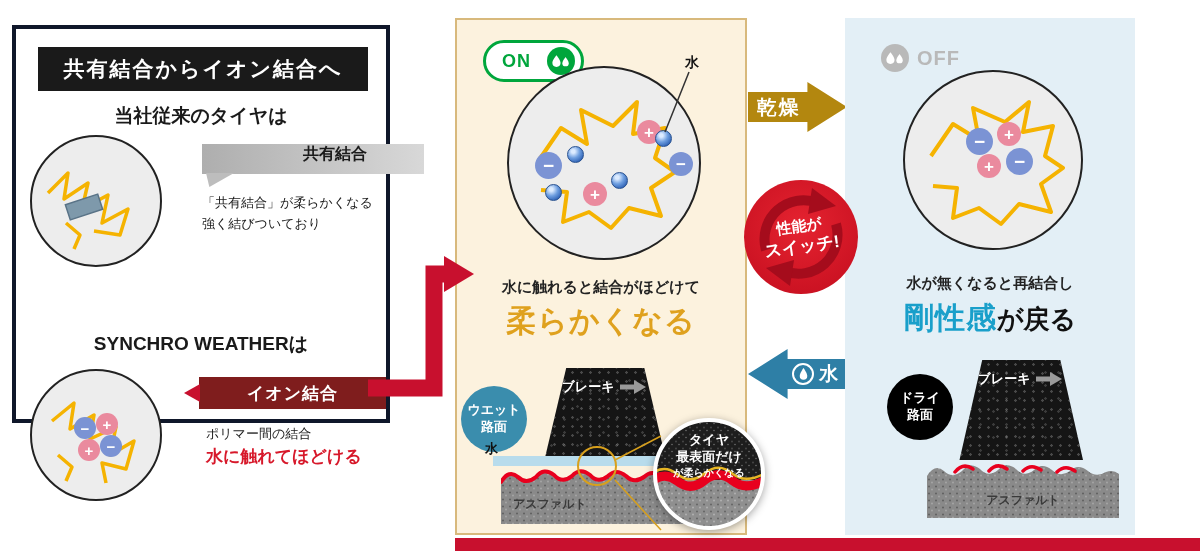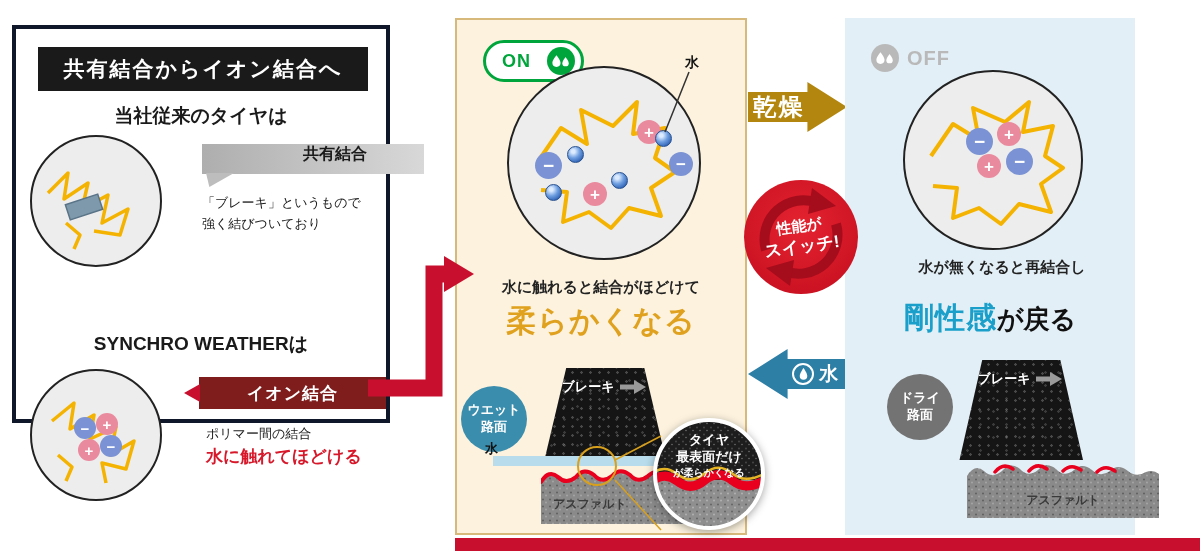--- a/index.html
+++ b/index.html
@@ -44,43 +44,43 @@
   .drop-circle.gray{background:#b9b9b9;}
   .off-text{color:#b9b9b9;font-size:20px;font-weight:bold;letter-spacing:1px;}
   .panel-desc{position:absolute;width:100%;text-align:center;font-size:15px;font-weight:bold;color:#222;}
   .soft-highlight{position:absolute;width:100%;text-align:center;font-size:30px;font-weight:bold;color:#dfa11e;letter-spacing:1px;}
   .rigid-line{position:absolute;width:100%;text-align:center;}
   .rigid-blue{font-size:30px;font-weight:bold;color:#199fca;letter-spacing:1px;}
   .rigid-rest{font-size:26px;font-weight:bold;color:#111;}
   .road-badge{position:absolute;width:66px;height:66px;border-radius:50%;color:#fff;display:flex;flex-direction:column;
               align-items:center;justify-content:center;font-size:13px;font-weight:bold;line-height:1.3;}
   .road-badge.wet{background:#3a8dad;}
-  .road-badge.dry{background:#737373;}
+  .road-badge.dry{background:#000000;}
   .tire{position:absolute;background-color:#151515;
         background-image:radial-gradient(circle,rgba(210,210,210,.28) 1px,transparent 1.5px),
                          radial-gradient(circle,rgba(130,130,130,.35) 1px,transparent 1.5px);
         background-size:9px 9px,13px 13px;background-position:0 0,4px 6px;
         clip-path:polygon(20% 0,82% 0,100% 100%,2% 100%);}
   .brake-row{display:flex;align-items:center;justify-content:center;gap:6px;padding-top:10px;}
   .brake-label{color:#fff;font-size:13px;font-weight:bold;}
   .water-strip{position:absolute;background:#b8dcec;}
   .small-label{position:absolute;font-size:13px;font-weight:bold;color:#111;}
-  .asphalt-wrap{position:absolute;margin-left:40px;}
+  .asphalt-wrap{position:absolute;}
   .asphalt-label{position:absolute;font-size:12px;font-weight:bold;color:#3a3a3a;}
   .gold-ring{position:absolute;width:36px;height:36px;border-radius:50%;border:2px solid #d8a01c;}
   .magnifier{position:absolute;width:112px;height:112px;border-radius:50%;filter:drop-shadow(0 2px 4px rgba(0,0,0,.35));}
   .mag-text{position:absolute;left:0;top:14px;width:100%;text-align:center;color:#fff;font-weight:bold;line-height:1.3;}
   .mag-text .l1{font-size:13px;}
   .mag-text .l2{font-size:13px;}
   .mag-text .l3{font-size:10px;}
   
   .dry-arrow{position:absolute;left:748px;top:82px;width:99px;height:50px;background:#b3870f;
              clip-path:polygon(0 20%,60% 20%,60% 0,100% 50%,60% 100%,60% 80%,0 80%);}
   .dry-arrow-label{position:absolute;left:0;top:50%;transform:translateY(-50%);width:62%;text-align:center;
-                   color:#fff;font-size:24px;font-weight:bold;letter-spacing:2px;}
+                   color:#fff;font-size:20px;font-weight:bold;letter-spacing:2px;}
   .water-arrow{position:absolute;left:748px;top:349px;width:99px;height:50px;background:#2e7fa6;
                clip-path:polygon(100% 20%,40% 20%,40% 0,0 50%,40% 100%,40% 80%,100% 80%);}
   .water-arrow-inner{position:absolute;left:36%;top:0;width:64%;height:100%;display:flex;align-items:center;justify-content:center;gap:5px;}
   .water-arrow-label{color:#fff;font-size:19px;font-weight:bold;}
   .wdrop-ring{width:18px;height:18px;border-radius:50%;border:2px solid #fff;display:flex;align-items:center;justify-content:center;}
   .switch-badge{position:absolute;left:744px;top:180px;width:114px;height:114px;border-radius:50%;
                 background:radial-gradient(circle at 50% 40%,#e52330,#c30d1e);z-index:6;
                 display:flex;align-items:center;justify-content:center;}
   .switch-text{transform:rotate(-8deg);text-align:center;color:#fff;font-weight:bold;line-height:1.3;position:relative;z-index:2;}
   .switch-text .s1{font-size:15px;}
@@ -110,21 +110,21 @@
         </g>
       </svg>
     </div>
 
     <div class="gray-label">
       <span>共有結合</span>
       <div class="gray-tail"></div>
     </div>
 
     <div class="desc-text" style="left:186px;top:163px;width:184px;">
-      <div>「ブレーキ」というもので</div>
+      <div>「共有結合」が柔らかくなる</div>
       <div>強く結びついており</div>
     </div>
 
     <div class="section-heading" style="top:302px;">SYNCHRO WEATHERは</div>
 
     <div class="bond-circle" style="left:14px;top:340px;width:128px;height:128px;">
       <svg width="128" height="128" viewBox="0 0 128 128">
         <path d="M20,50 L42,32 L38,58 L62,44 L58,68 L84,56 L78,84 L102,70 L94,98 L70,92 L74,112" fill="none" stroke="#f5b301" stroke-width="3.5" stroke-linejoin="round"></path>
         <path d="M26,84 L40,96 L34,110" fill="none" stroke="#f5b301" stroke-width="3.5" stroke-linejoin="round"></path>
       </svg>
@@ -293,21 +293,21 @@
         <svg width="9" height="12" viewBox="0 0 12 16">
             <path d="M6,0 C6,0 11,7 11,10.5 A5,5 0 1 1 1,10.5 C1,7 6,0 6,0 Z" fill="#fff"></path>
           </svg>
       </span>
       <span class="water-arrow-label">水</span>
     </div>
   </div>
 
   <div class="panel dry-panel">
 
-    <div class="off-badge" style="left:26px;top:26px;text-align:center;">
+    <div class="off-badge" style="left:36px;top:26px;text-align:center;">
       <span class="drop-circle gray">
         <svg width="20" height="15" viewBox="0 0 22 16">
           <path d="M6,1 C6,1 10.5,6.5 10.5,9.5 A4.5,4.5 0 1 1 1.5,9.5 C1.5,6.5 6,1 6,1 Z" fill="#fff"></path>
           <path d="M16,3 C16,3 19.5,7.5 19.5,9.8 A3.5,3.5 0 1 1 12.5,9.8 C12.5,7.5 16,3 16,3 Z" fill="#fff"></path>
         </svg>
       </span>
       <span class="off-text">OFF</span>
     </div>
 
     <div class="bond-circle" style="left:58px;top:52px;width:176px;height:176px;">
@@ -321,21 +321,21 @@
           <span>−</span>
         </div>
       <div class="ion pink" style="left:72px;top:82px;">
           <span>+</span>
         </div>
       <div class="ion blue lg" style="left:101px;top:76px;">
           <span>−</span>
         </div>
     </div>
 
-    <div class="panel-desc" style="top:240px;margin-left:12px;">水が無くなると再結合し</div>
+    <div class="panel-desc" style="top:256px;">水が無くなると再結合し</div>
     <div class="rigid-line" style="top:280px;">
       <span class="rigid-blue">剛性感</span><span class="rigid-rest">が戻る</span>
     </div>
 
     <div class="road-badge dry" style="left:42px;top:356px;">
       <span>ドライ</span>
       <span>路面</span>
     </div>
 
     <div class="tire" style="left:112px;top:342px;width:126px;height:100px;">

